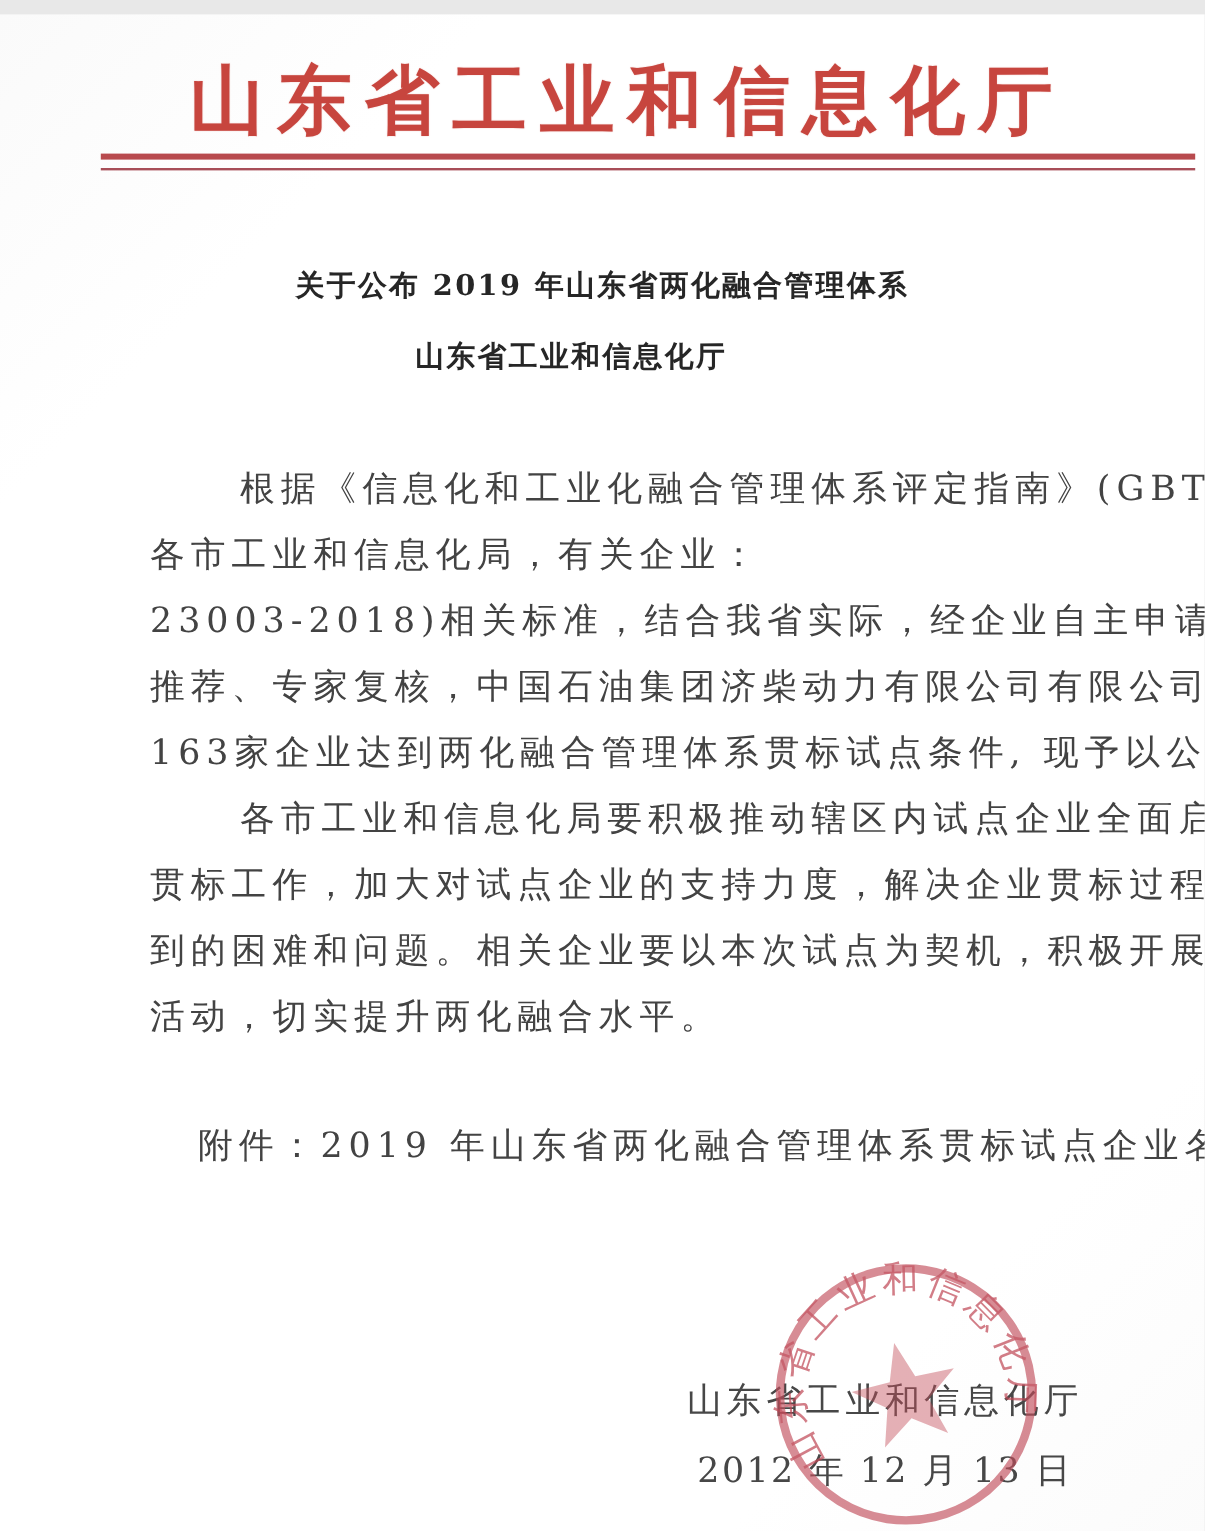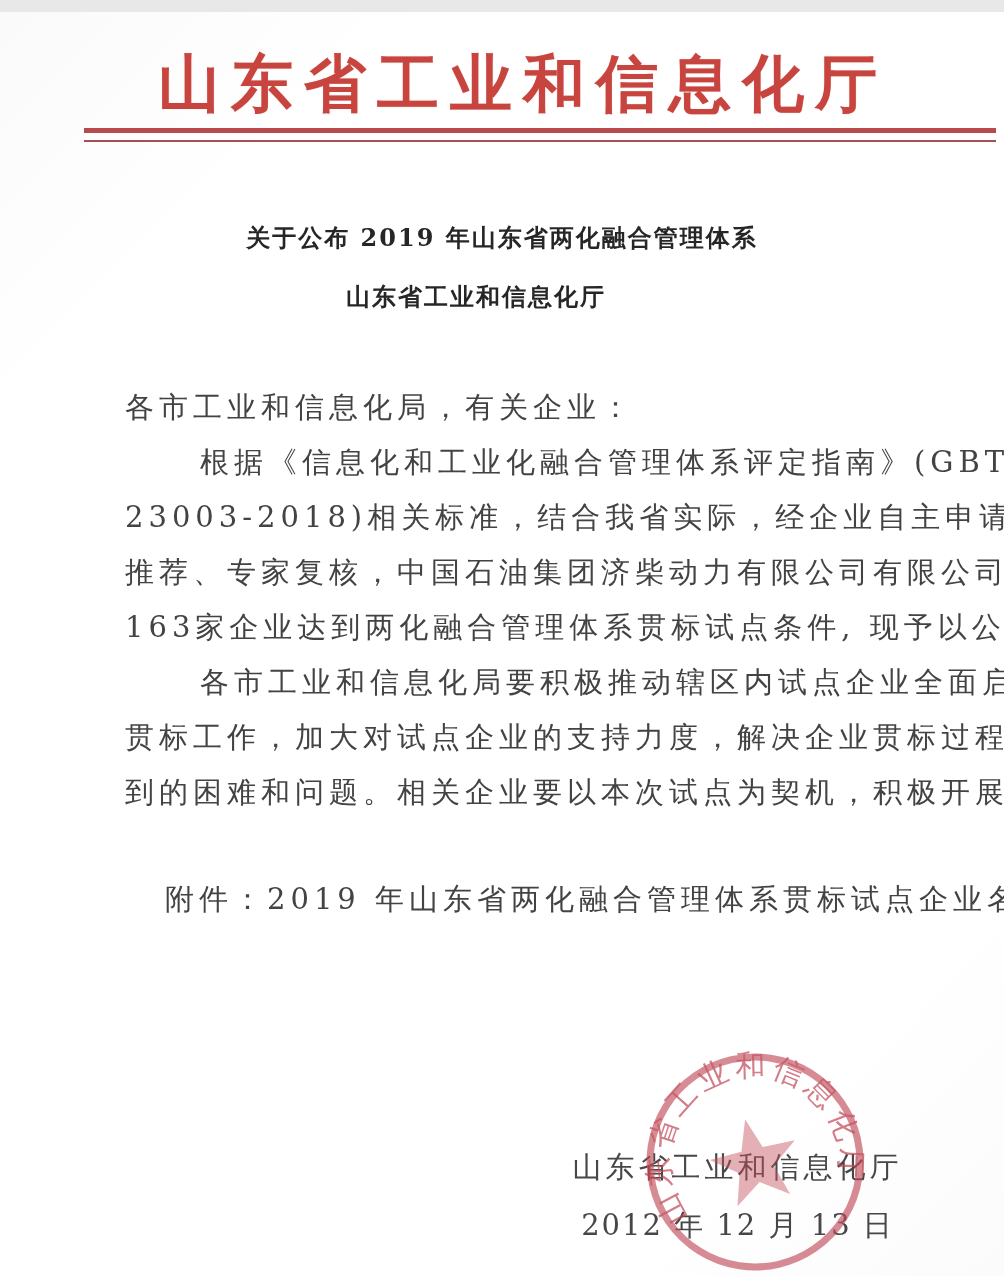--- a/index.html
+++ b/index.html
@@ -128,30 +128,31 @@
     <div class="rule-thick"></div>
     <div class="rule-thin"></div>
   </div>
 
   <h1 class="doc-title">
     <span class="title-line title-line1">关于公布 2019 年山东省两化融合管理体系</span>
     <span class="title-line title-line2">山东省工业和信息化厅</span>
   </h1>
 
   <div class="body-block">
+    <div class="bodyline indent-2">根据《信息化和工业化融合管理体系评定指南》(GBT</div>
+
     <div class="bodyline">各市工业和信息化局，有关企业：</div>
-
-    <div class="bodyline indent-2">根据《信息化和工业化融合管理体系评定指南》(GBT</div>
     <div class="bodyline">23003-2018)相关标准，结合我省实际，经企业自主申请、各市</div>
     <div class="bodyline">推荐、专家复核，中国石油集团济柴动力有限公司有限公司等</div>
     <div class="bodyline">163家企业达到两化融合管理体系贯标试点条件, 现予以公布( 名</div>
 
     <div class="bodyline indent-2">各市工业和信息化局要积极推动辖区内试点企业全面启动</div>
     <div class="bodyline">贯标工作，加大对试点企业的支持力度，解决企业贯标过程中遇</div>
     <div class="bodyline">到的困难和问题。相关企业要以本次试点为契机，积极开展贯标</div>
+    <div class="bodyline">活动，切实提升两化融合水平。</div>
 
     <div class="bodyline attachment-line">附件：2019 年山东省两化融合管理体系贯标试点企业名单</div>
   </div>
 
   <div class="signature-block">
     <div class="signature-agency">山东省工业和信息化厅</div>
     <div class="signature-date">2012 年 12 月 13 日</div>
   </div>
 
   <svg class="seal" viewBox="0 0 240 240">

